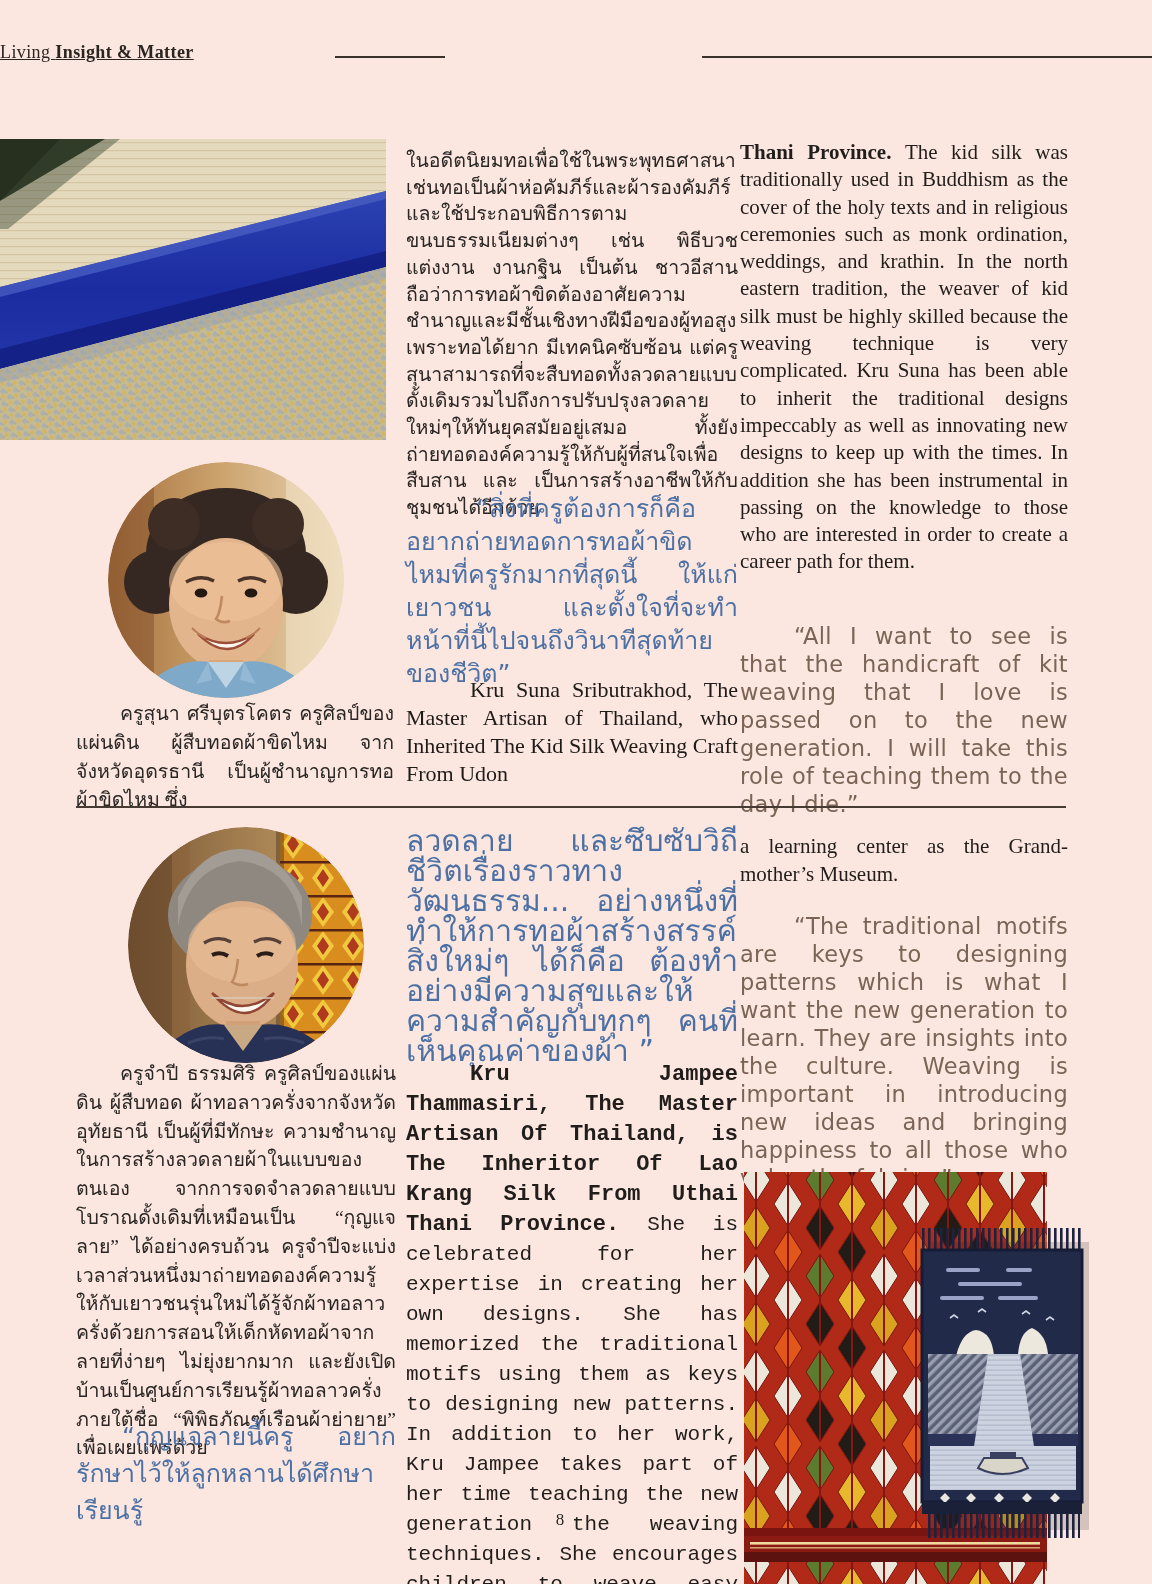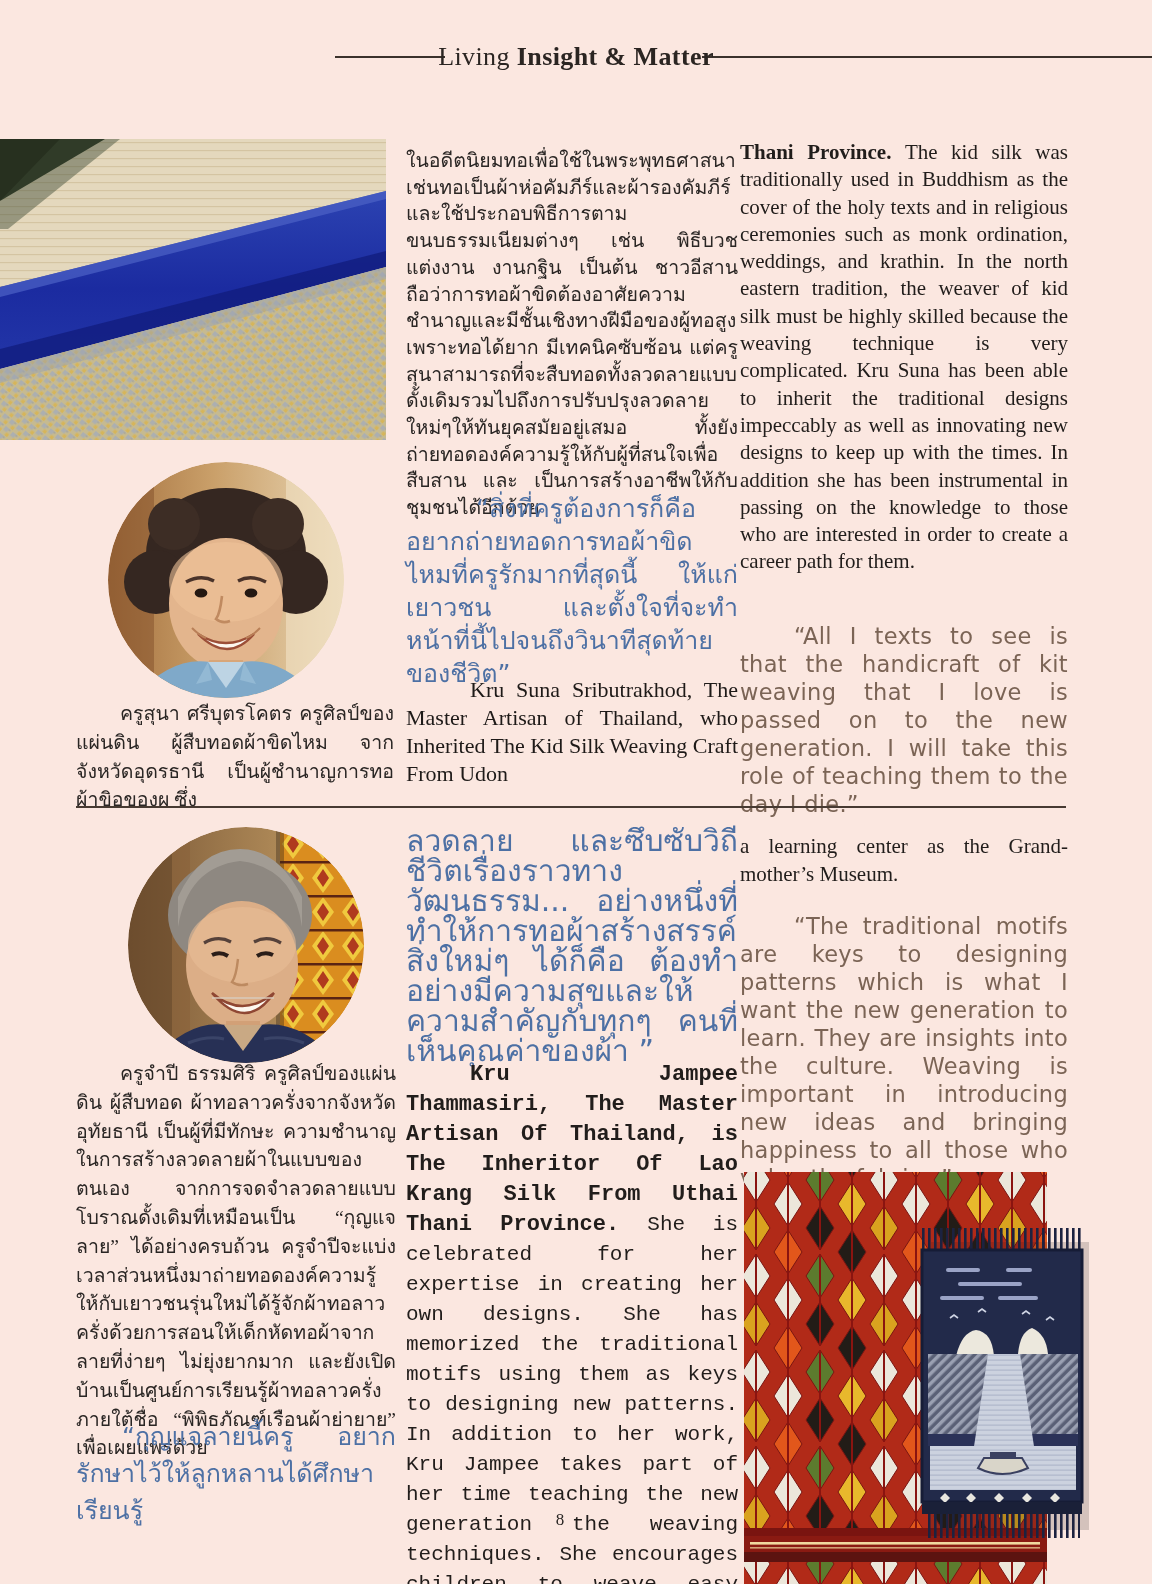--- a/index.html
+++ b/index.html
@@ -3,21 +3,21 @@
 <meta charset="utf-8">
 <style>
   html,body{margin:0;padding:0;}
   .page{
     position:relative;width:1152px;height:1584px;overflow:hidden;
     background:#fbe7e0;
     font-family:"Liberation Serif",serif;color:#262321;
   }
   .abs{position:absolute;}
   
-  .hdr-title{top:42px;left:0;width:1152px;text-align:center;font-size:26px;letter-spacing:.4px;color:#2b2522;}
+  .hdr-title{top:42px;left:0;width:1152px;font-size:18px;letter-spacing:.4px;color:#2b2522;text-decoration:underline;}
   .hdr-title b{font-weight:bold;}
   .hdr-line{height:2px;background:#3b322c;top:56px;}
   .hdr-line.l{left:335px;width:110px;}
   .hdr-line.r{left:702px;width:450px;}
   
   .thai-body{font-size:19.5px;line-height:26.7px;text-align:justify;color:#2a2624;margin-top:9px;}
   .eng-body{font-size:21px;line-height:27.3px;text-align:justify;color:#211d1b;}
   .eng-body .lead{font-weight:bold;font-family:Liberation Serif, serif;}
   .blue-quote{font-family:"DejaVu Sans",sans-serif;color:#4d70a4;text-align:justify;}
   .bq1{font-size:25px;line-height:33px;text-indent:70px;}
@@ -114,25 +114,25 @@
         <path d="M26,236 Q62,194 102,200 L134,200 Q174,194 210,236 Z" fill="#7fa9c9"></path>
         <polygon points="100,200 118,226 136,200" fill="#bdd4e4"></polygon>
         <path d="M100,200 L88,222 L104,218 Z" fill="#93b9d4"></path>
         <path d="M136,200 L148,222 L132,218 Z" fill="#93b9d4"></path>
       </g>
     </svg>
   </div>
 
   <div class="abs blue-quote bq1" style="left:406px;top:492px;width:332px;">“สิ่งที่ครูต้องการก็คือ อยากถ่ายทอดการทอผ้าขิดไหมที่ครูรักมากที่สุดนี้ ให้แก่เยาวชน และตั้งใจที่จะทำหน้าที่นี้ไปจนถึงวินาทีสุดท้ายของชีวิต”</div>
 
-  <div class="abs gray-quote" style="left:740px;top:622px;width:328px;">“All I texts to see is that the handicraft of kit weaving that I love is passed on to the new generation. I will take this role of teaching them to the day I die.”</div>
+  <div class="abs gray-quote" style="left:740px;top:622px;width:328px;">“All I want to see is that the handicraft of kit weaving that I love is passed on to the new generation. I will take this role of teaching them to the day I die.”</div>
 
   <div class="abs artisan" style="left:406px;top:676px;width:332px;">Kru Suna Sributrakhod, The Master Artisan of Thailand, who Inherited The Kid Silk Weaving Craft From Udon</div>
 
-  <div class="abs thai-caption" style="left:76px;top:700px;width:318px;">ครูสุนา ศรีบุตรโคตร ครูศิลป์ของแผ่นดิน ผู้สืบทอดผ้าขิดไหม จากจังหวัดอุดรธานี เป็นผู้ชำนาญการทอผ้าขิอของผ ซึ่ง</div>
+  <div class="abs thai-caption" style="left:76px;top:700px;width:318px;">ครูสุนา ศรีบุตรโคตร ครูศิลป์ของแผ่นดิน ผู้สืบทอดผ้าขิดไหม จากจังหวัดอุดรธานี เป็นผู้ชำนาญการทอผ้าขิดไหม ซึ่ง</div>
 
   <div class="abs divider"></div>
 
   <div class="abs portrait" style="left:128px;top:827px;width:236px;height:236px;">
     <svg width="236" height="236" viewBox="0 0 236 236">
       <defs>
         <clipPath id="pc2">
             <circle cx="118" cy="118" r="118"></circle>
           </clipPath>
         <linearGradient id="pbg2" x1="0" y1="0" x2="1" y2="0">

